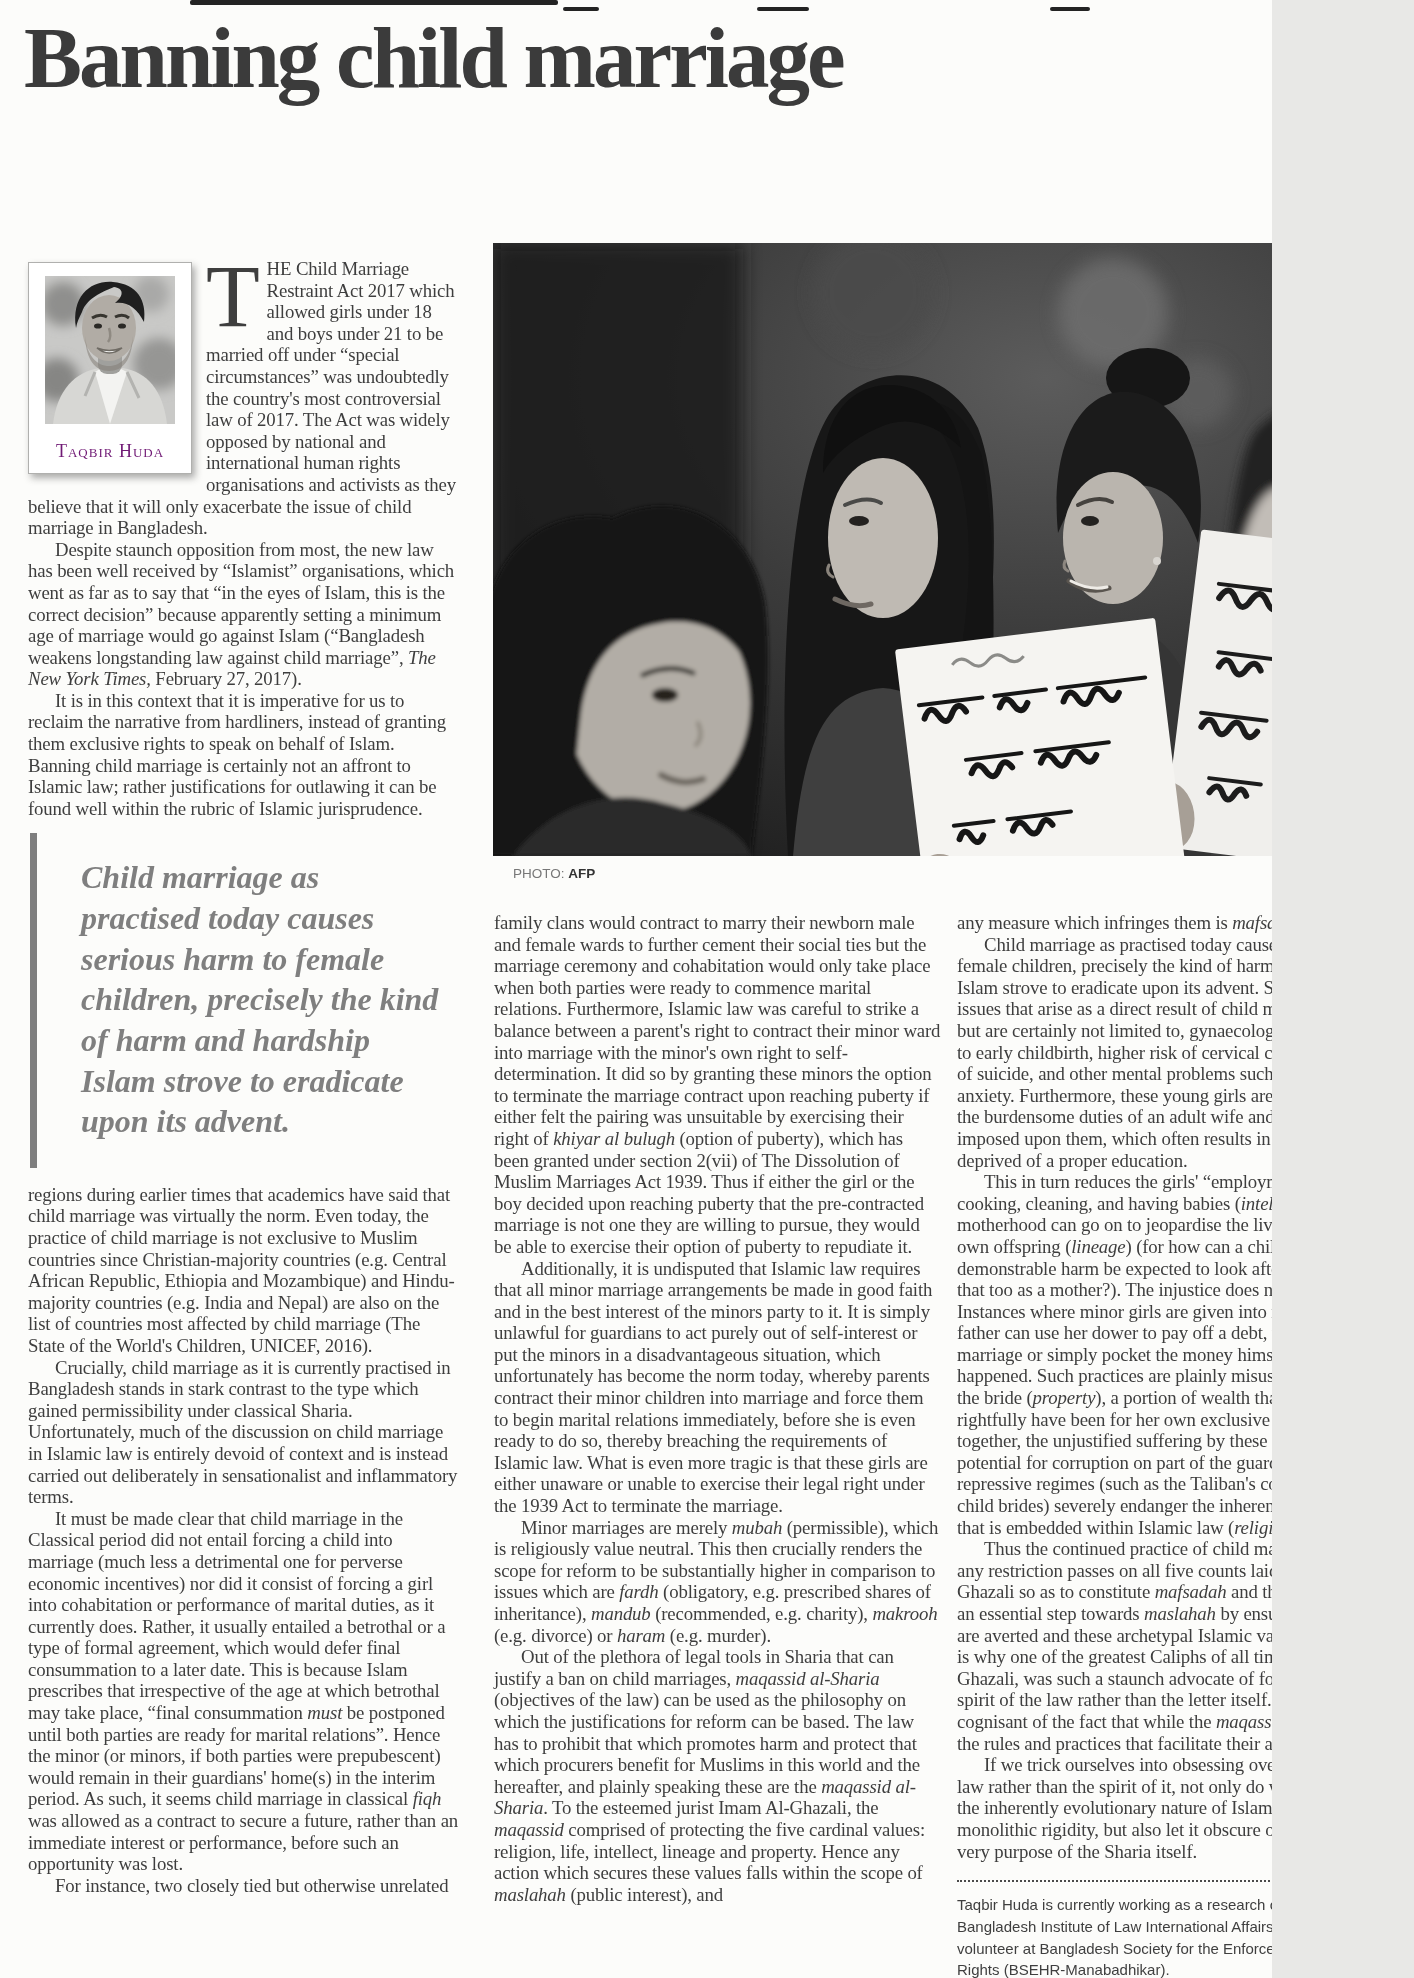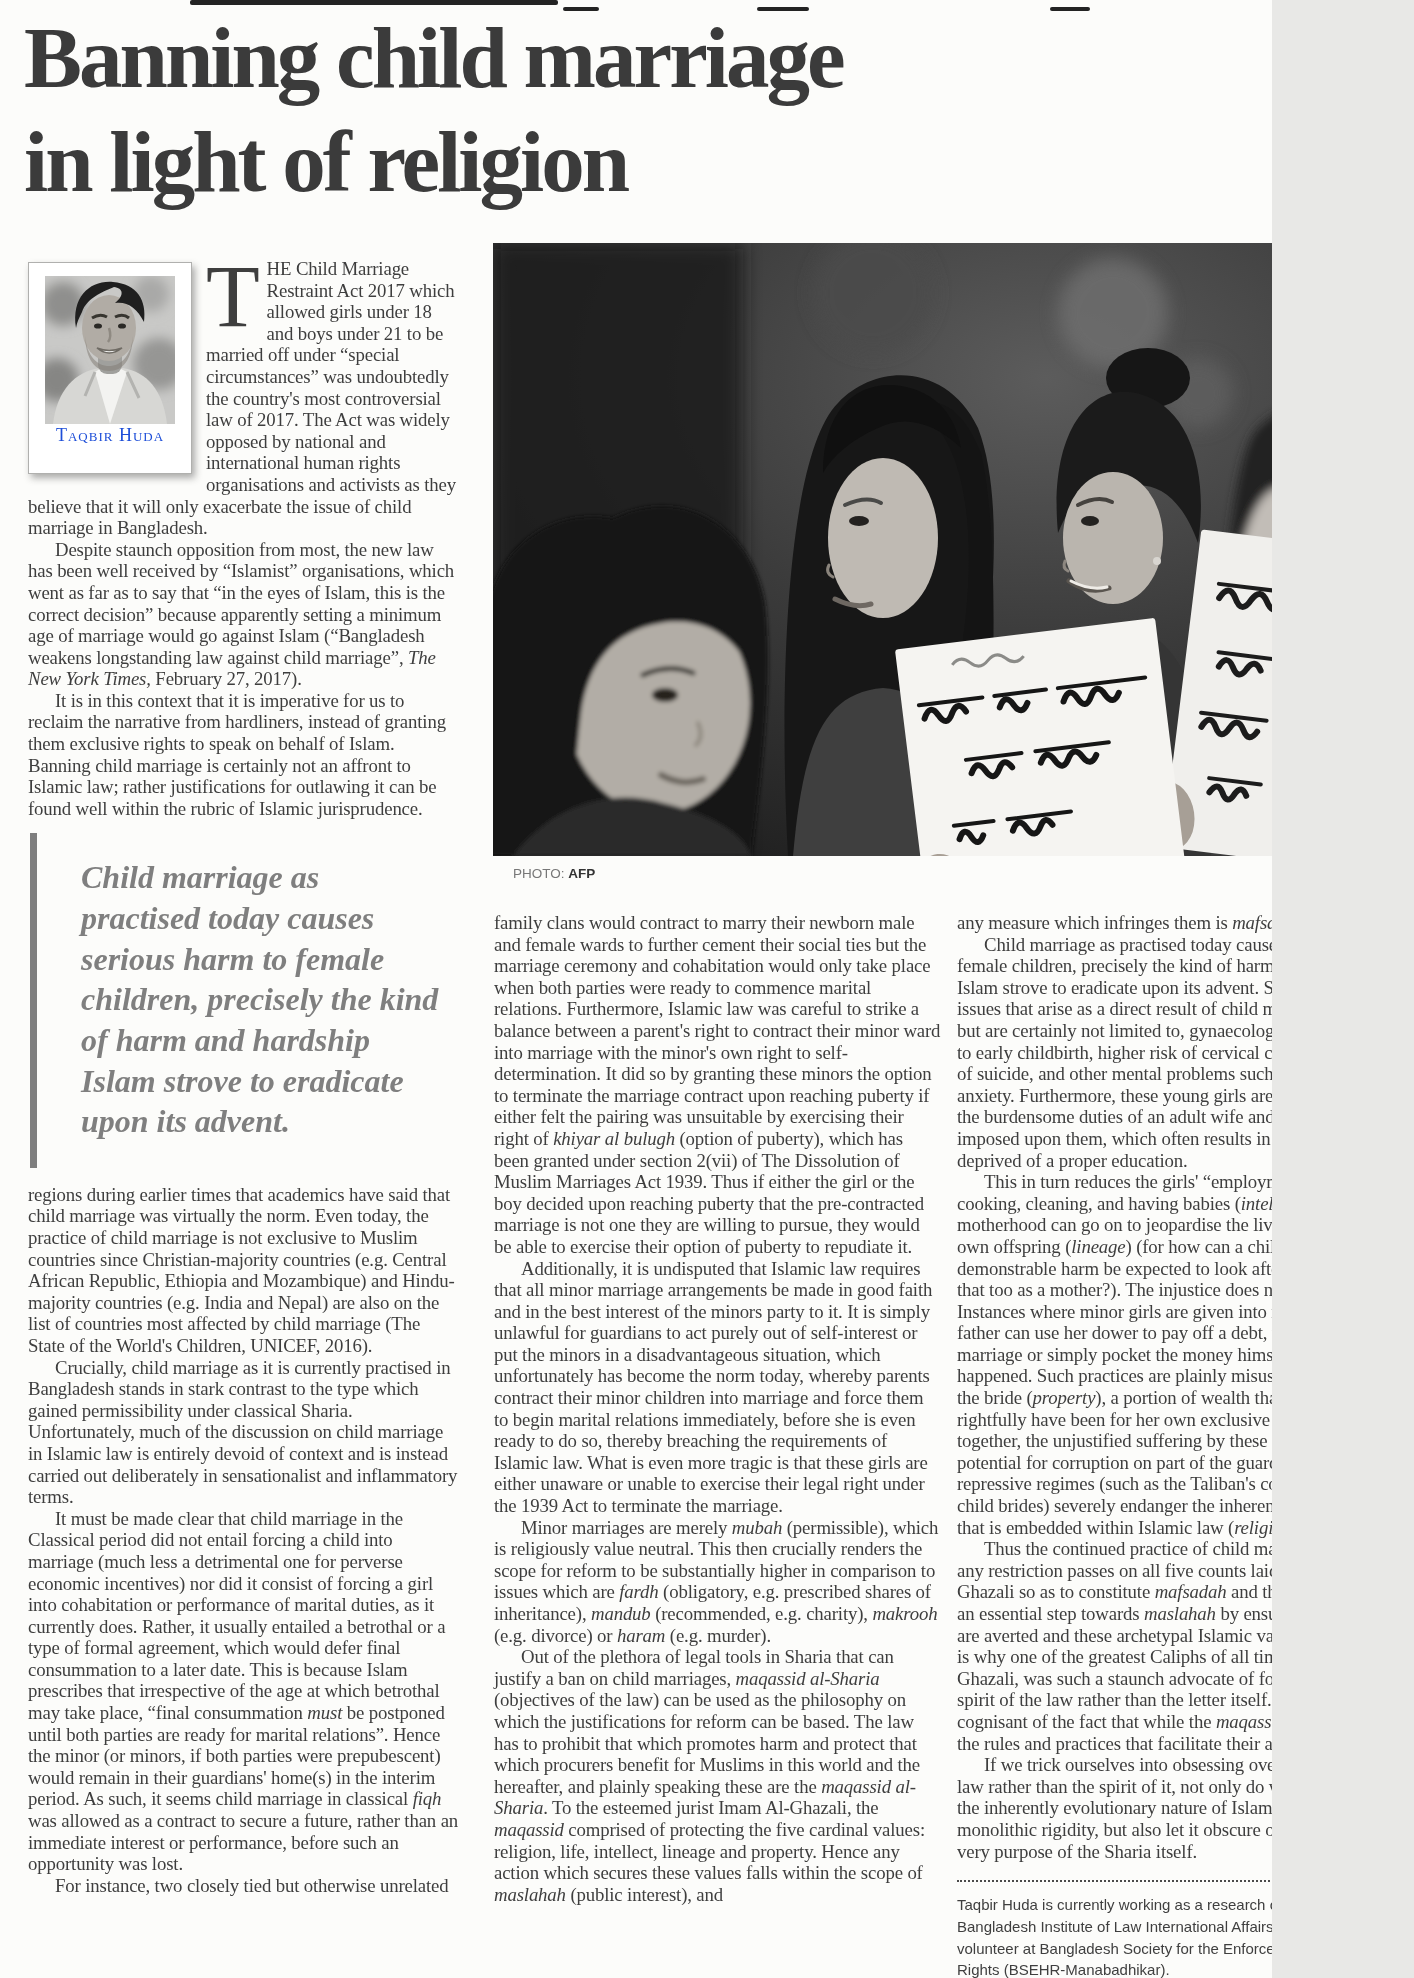--- a/index.html
+++ b/index.html
@@ -22,22 +22,22 @@
   .col{position:absolute;font-size:18.8px;line-height:21.6px;color:var(--body-text);letter-spacing:-0.15px;}
   .col.left{left:28px;top:258px;width:432px;}
   .col.mid{left:494px;top:912px;width:447px;}
   .col.right{left:957px;top:912px;width:452px;}
   p.body{margin:0;}
   p.indent{text-indent:27px;}
 
   .author-box{float:left;width:164px;height:212px;margin:4px 14px 2px 0;background:#fff;
       border:1px solid #b0b0ae;box-shadow:3px 4px 7px rgba(40,40,40,.38);padding:13px 16px 6px;}
   .author-box svg{display:block;width:130px;height:148px;}
-  .author-name{margin-top:1px;text-align:center;font-variant:small-caps;font-size:18px;
-      letter-spacing:1px;color:#1d4ed8;white-space:nowrap;}
+  .author-name{margin-top:17px;text-align:center;font-variant:small-caps;font-size:18px;
+      letter-spacing:1px;color:#701a75;white-space:nowrap;}
   .dropcap{float:left;font-size:88px;line-height:.78;padding:5px 7px 0 0;color:var(--body-text);}
 
   .pullquote{position:relative;margin:14px 0 16px 2px;border-left:7px solid var(--quote-bar);
       padding:24px 10px 26px 44px;}
   .pq-text{font-style:italic;font-weight:700;font-size:32px;line-height:1.27;color:var(--quote-text);
       width:362px;letter-spacing:0;}
 
   .photo-wrap{position:absolute;left:493px;top:243px;width:921px;height:613px;background:#2a2a2a;}
   .photo-wrap svg{display:block;width:921px;height:613px;}
 
@@ -56,21 +56,20 @@
 
 <div class="page">
 
   <div class="frag frag1"></div>
   <div class="frag frag2"></div>
   <div class="frag frag3"></div>
   <div class="frag frag4"></div>
 
   <h1 class="headline">
     <div>Banning child marriage</div>
-    <div>in light of religion</div>
   </h1>
 
   <div class="col left">
     <div class="author-box">
       <svg viewBox="0 0 130 148" aria-hidden="true">
         <defs>
             <filter id="pb">
               <feGaussianBlur stdDeviation="6"></feGaussianBlur>
             </filter>
           </defs>

